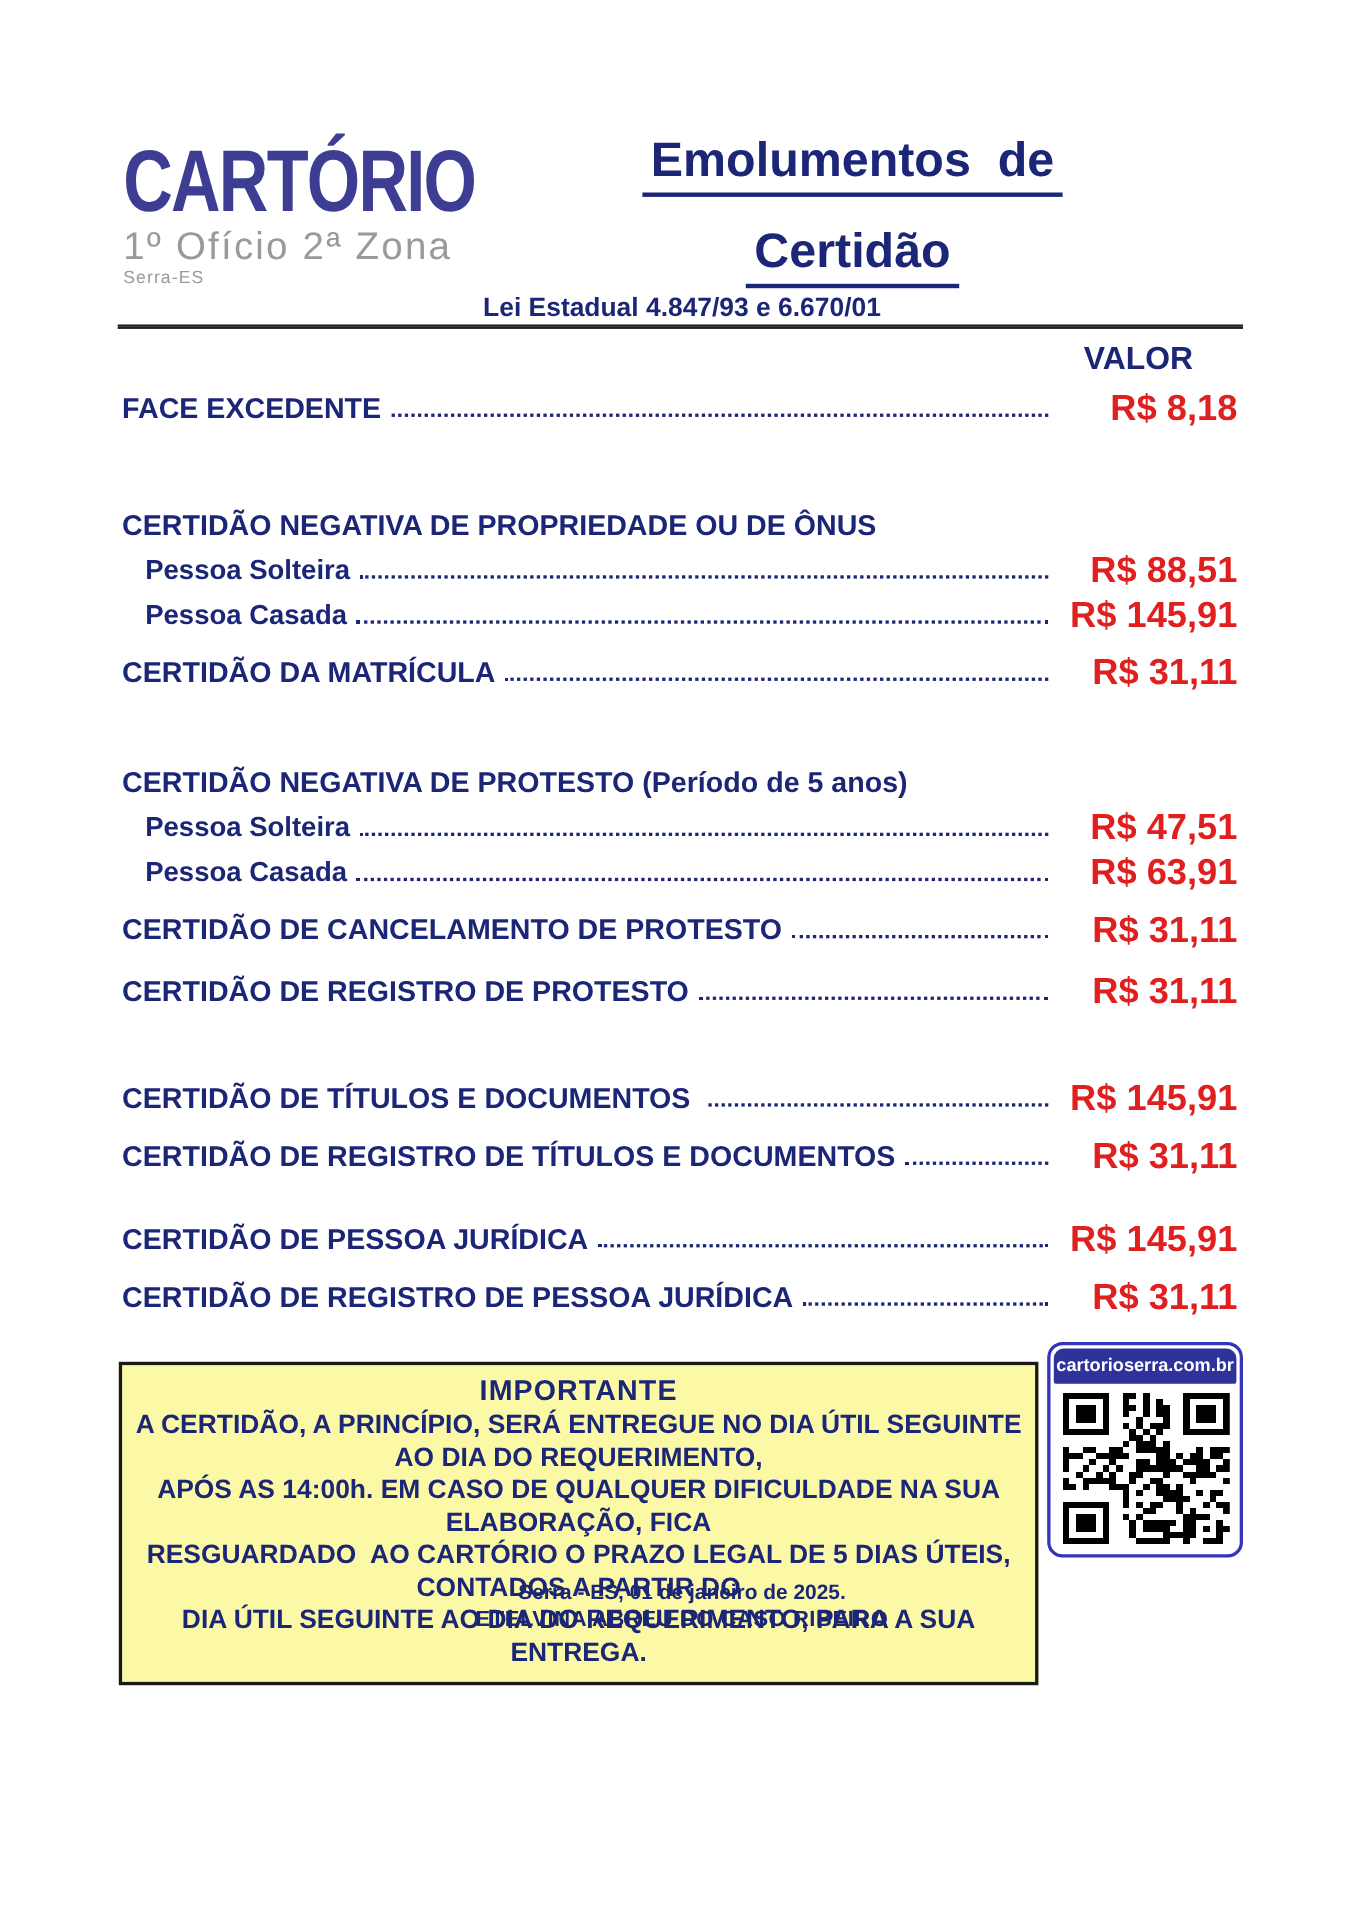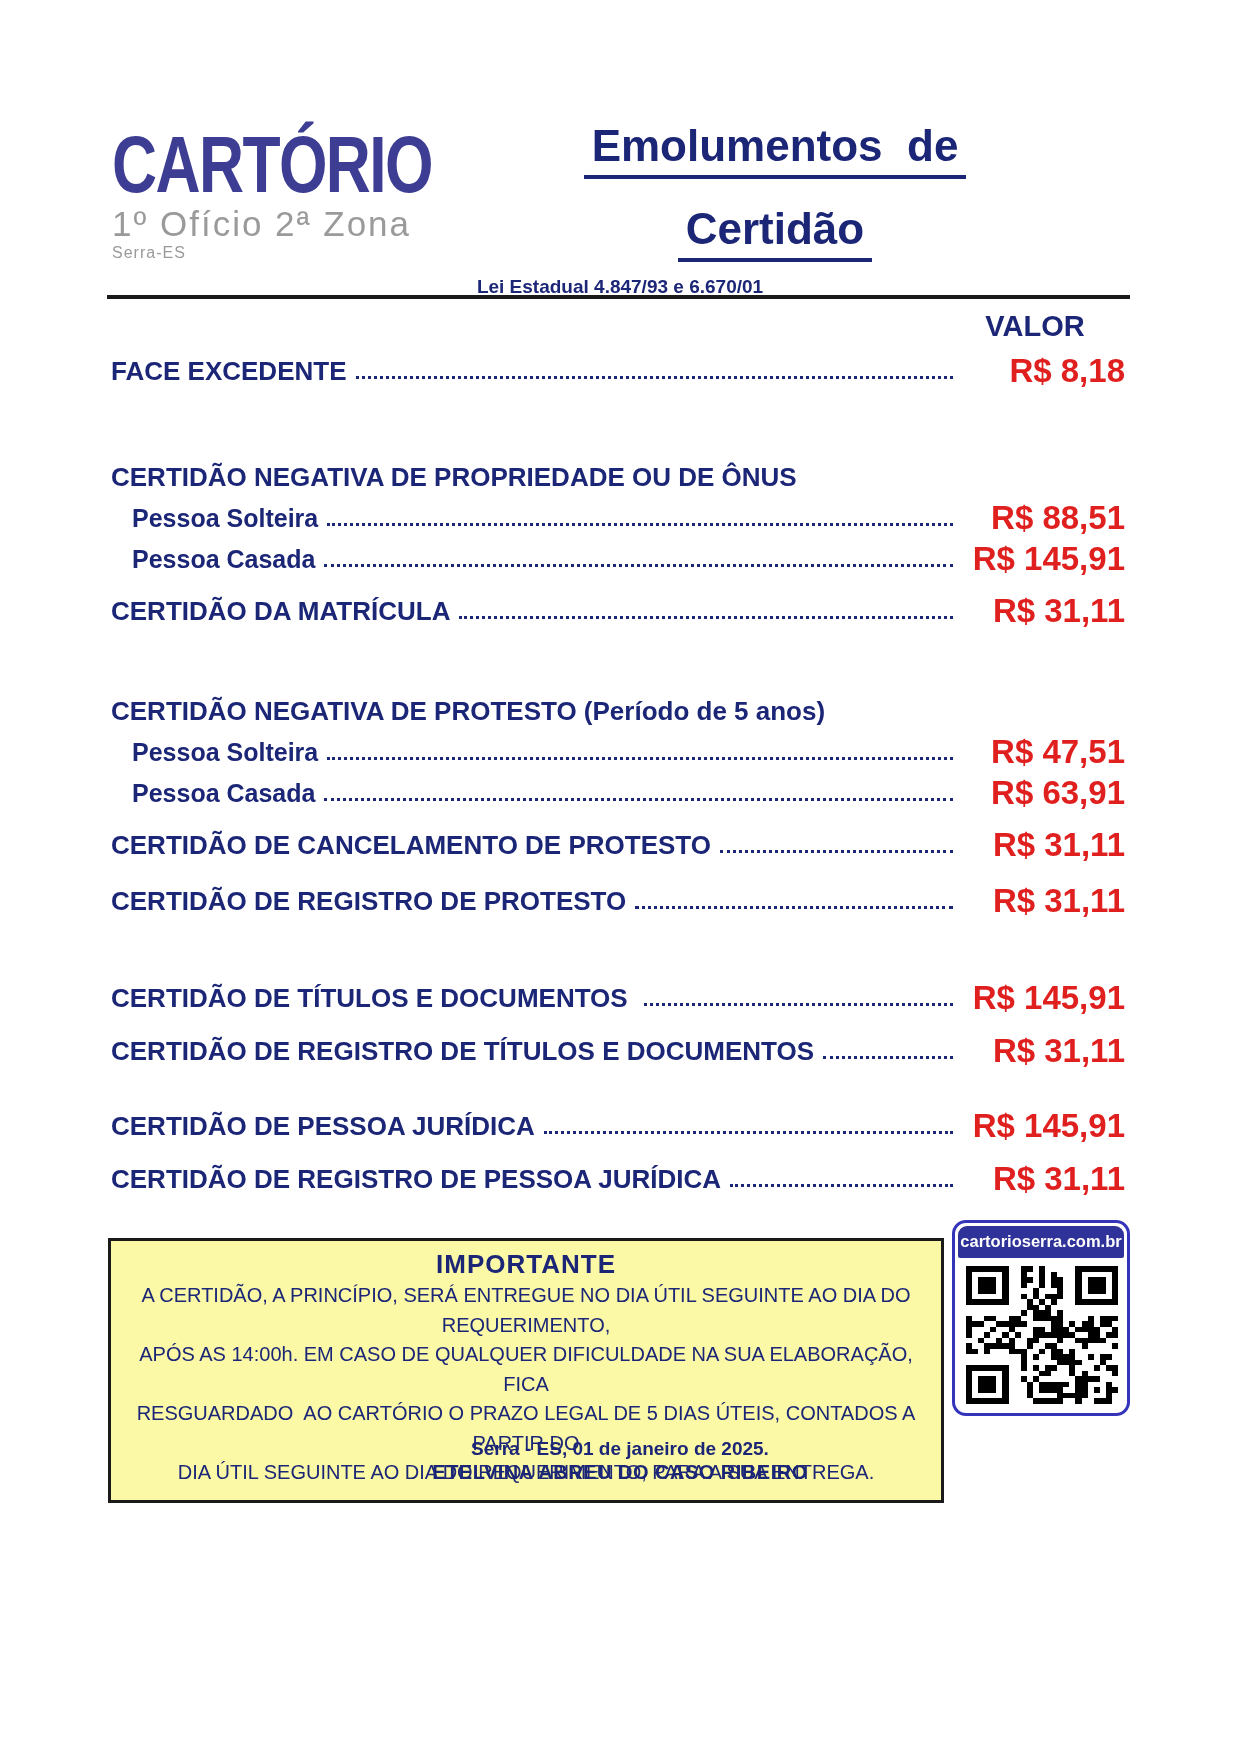--- a/index.html
+++ b/index.html
@@ -35,21 +35,21 @@
   .title-block{position:absolute;left:565px;top:122px;width:420px;text-align:center;}
   .title-line{
     display:inline-block;font-size:44px;font-weight:bold;color:var(--navy);
     line-height:48px;border-bottom:4px solid var(--navy);
     padding:0 8px 5px 8px;white-space:pre;
   }
   .title-line2-wrap{margin-top:26px;}
 
   .law{
     position:absolute;top:266px;left:0;width:1240px;text-align:center;
-    font-size:19px;font-weight:bold;color:var(--navy);margin-top:10px;
+    font-size:24px;font-weight:bold;color:var(--navy);
   }
 
   .double-rule{
     position:absolute;top:295px;left:107px;width:1023px;height:3px;
     border-top:2.5px solid var(--rule);border-bottom:2.5px solid var(--rule);
   }
 
   .valor-header{
     position:absolute;top:310px;left:940px;width:190px;text-align:center;
     font-size:29px;font-weight:bold;color:var(--navy);
@@ -82,21 +82,21 @@
   
   .bottom{position:absolute;top:1220px;left:108px;width:1022px;display:flex;justify-content:space-between;align-items:flex-start;}
   .important-box{
     margin-top:18px;width:836px;background:var(--yellow);
     border:3px solid #1a1a1a;text-align:center;padding:6px 10px 12px 10px;
   }
   .important-title{
     font-size:26px;font-weight:bold;color:var(--navy);line-height:34px;letter-spacing:1px;
   }
   .imp-line{
-    font-size:20px;font-weight:normal;color:var(--navy);line-height:29.5px;white-space:pre-wrap;
+    font-size:24px;font-weight:bold;color:var(--navy);line-height:29.5px;white-space:pre-wrap;
   }
   .qr-card{
     width:178px;border:3px solid var(--qr-border);border-radius:14px;
     background:#ffffff;padding:3px;
   }
   .qr-badge{
     background:var(--badge-blue);color:#ffffff;text-align:center;
     font-size:16.5px;font-weight:bold;line-height:1;padding:7px 0 8px 0;
     border-radius:9px 9px 2px 2px;white-space:nowrap;
   }

